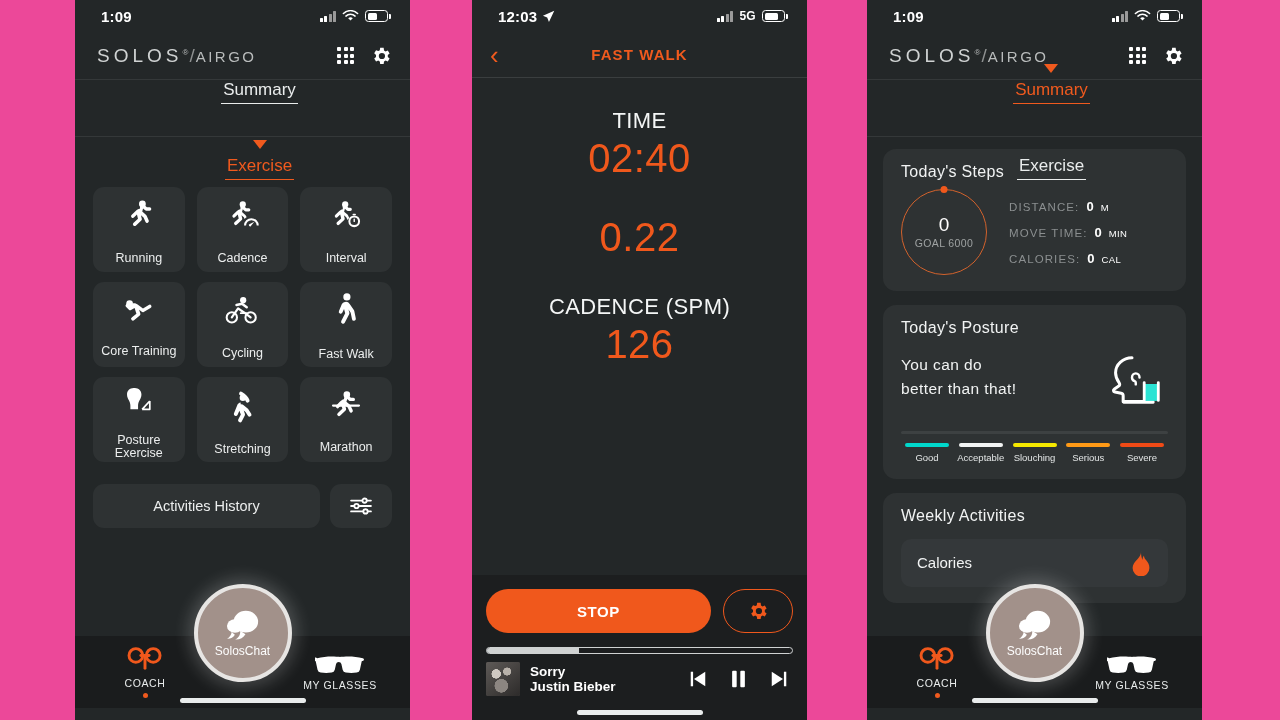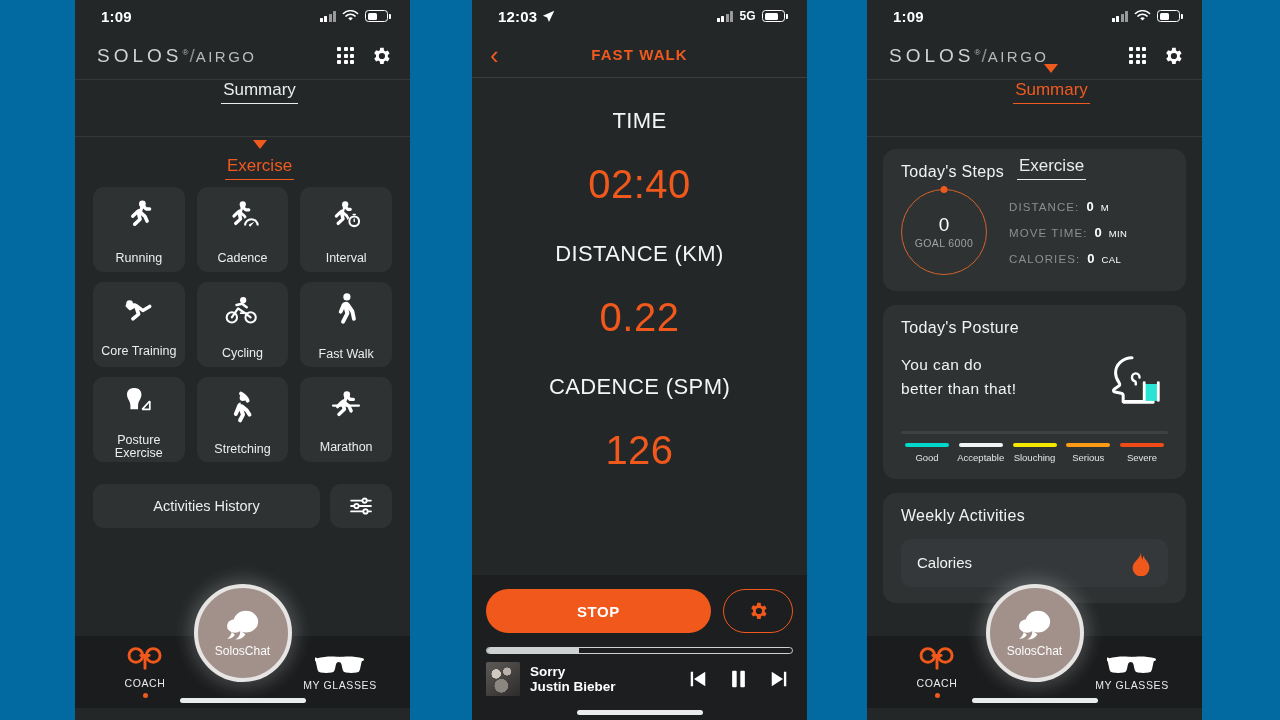--- a/index.html
+++ b/index.html
@@ -5,21 +5,21 @@
   * { box-sizing: border-box; margin: 0; padding: 0; }
   html, body {
     width: 1280px; height: 720px;
     background: #ffffff;
     font-family: "Liberation Sans", sans-serif;
     overflow: hidden;
   }
   .stage {
     position: relative;
     width: 1280px; height: 720px;
-    background: #0369a1;
+    background: #ec4899;
     display: flex;
     justify-content: space-between;
     align-items: flex-end;
   }
   .phone {
     position: relative;
     width: 335px; height: 720px;
     background: #232728;
     overflow: hidden;
     flex: 0 0 auto;
@@ -105,21 +105,21 @@
   .chat-fab .cap { font-size:12px; color:#fdfdfd; }
 
   
   .navbar2 { height:46px; display:flex; align-items:center; justify-content:center;
              position:relative; border-bottom:1px solid #3a3e3f; }
   .navbar2 .back { position:absolute; left:18px; top:50%; transform:translateY(-50%);
                    color:#f05a1e; font-size:26px; line-height:1; font-weight:300; }
   .navbar2 .ttl { color:#f05a1e; font-size:15px; font-weight:bold; letter-spacing:1.1px; }
   .metrics { padding-top: 30px; }
   .m-label { text-align:center; color:#f4f6f6; font-size:22px; letter-spacing:.4px; }
-  .m-value { text-align:center; color:#f0581c; font-size:40px; letter-spacing:.5px; margin:28px 0 34px; font-weight:400;}
+  .m-value { text-align:center; color:#f0581c; font-size:40px; letter-spacing:.5px; margin:2px 0 34px; font-weight:400;}
   .ctrl-zone { position:absolute; left:0; right:0; bottom:0; background:#1c1e1f; padding-top:14px; }
   .ctrl-row { display:flex; align-items:center; gap:12px; padding: 0 14px; }
   .stop-btn { flex:1; height:44px; border-radius:22px; background:#f0581c;
               display:flex; align-items:center; justify-content:center;
               color:#fff; font-size:15px; font-weight:bold; letter-spacing:.6px; }
   .gear-btn { width:70px; height:44px; border-radius:22px; border:1.5px solid #f0581c;
               display:flex; align-items:center; justify-content:center; }
   .prog-wrap { padding: 14px 14px 0; }
   .prog { height:7px; border-radius:4px; border:1px solid #cfd2d2; background:#1c1e1f; overflow:hidden;}
   .prog i { display:block; height:100%; background:#cfd2d2; }
@@ -385,21 +385,20 @@
     </div>
 
     <div class="navbar2">
       <span class="back">‹</span>
       <span class="ttl">FAST WALK</span>
     </div>
 
     <div class="metrics">
       <div class="m-label">TIME</div>
       <div class="m-value">02:40</div>
-      <div class="m-label">DISTANCE (KM)</div>
       <div class="m-value">0.22</div>
       <div class="m-label">CADENCE (SPM)</div>
       <div class="m-value">126</div>
     </div>
 
     <div class="ctrl-zone">
       <div class="ctrl-row">
         <div class="stop-btn">STOP</div>
         <div class="gear-btn">
           <svg width="22" height="22" viewBox="0 0 24 24" fill="#f0581c">

